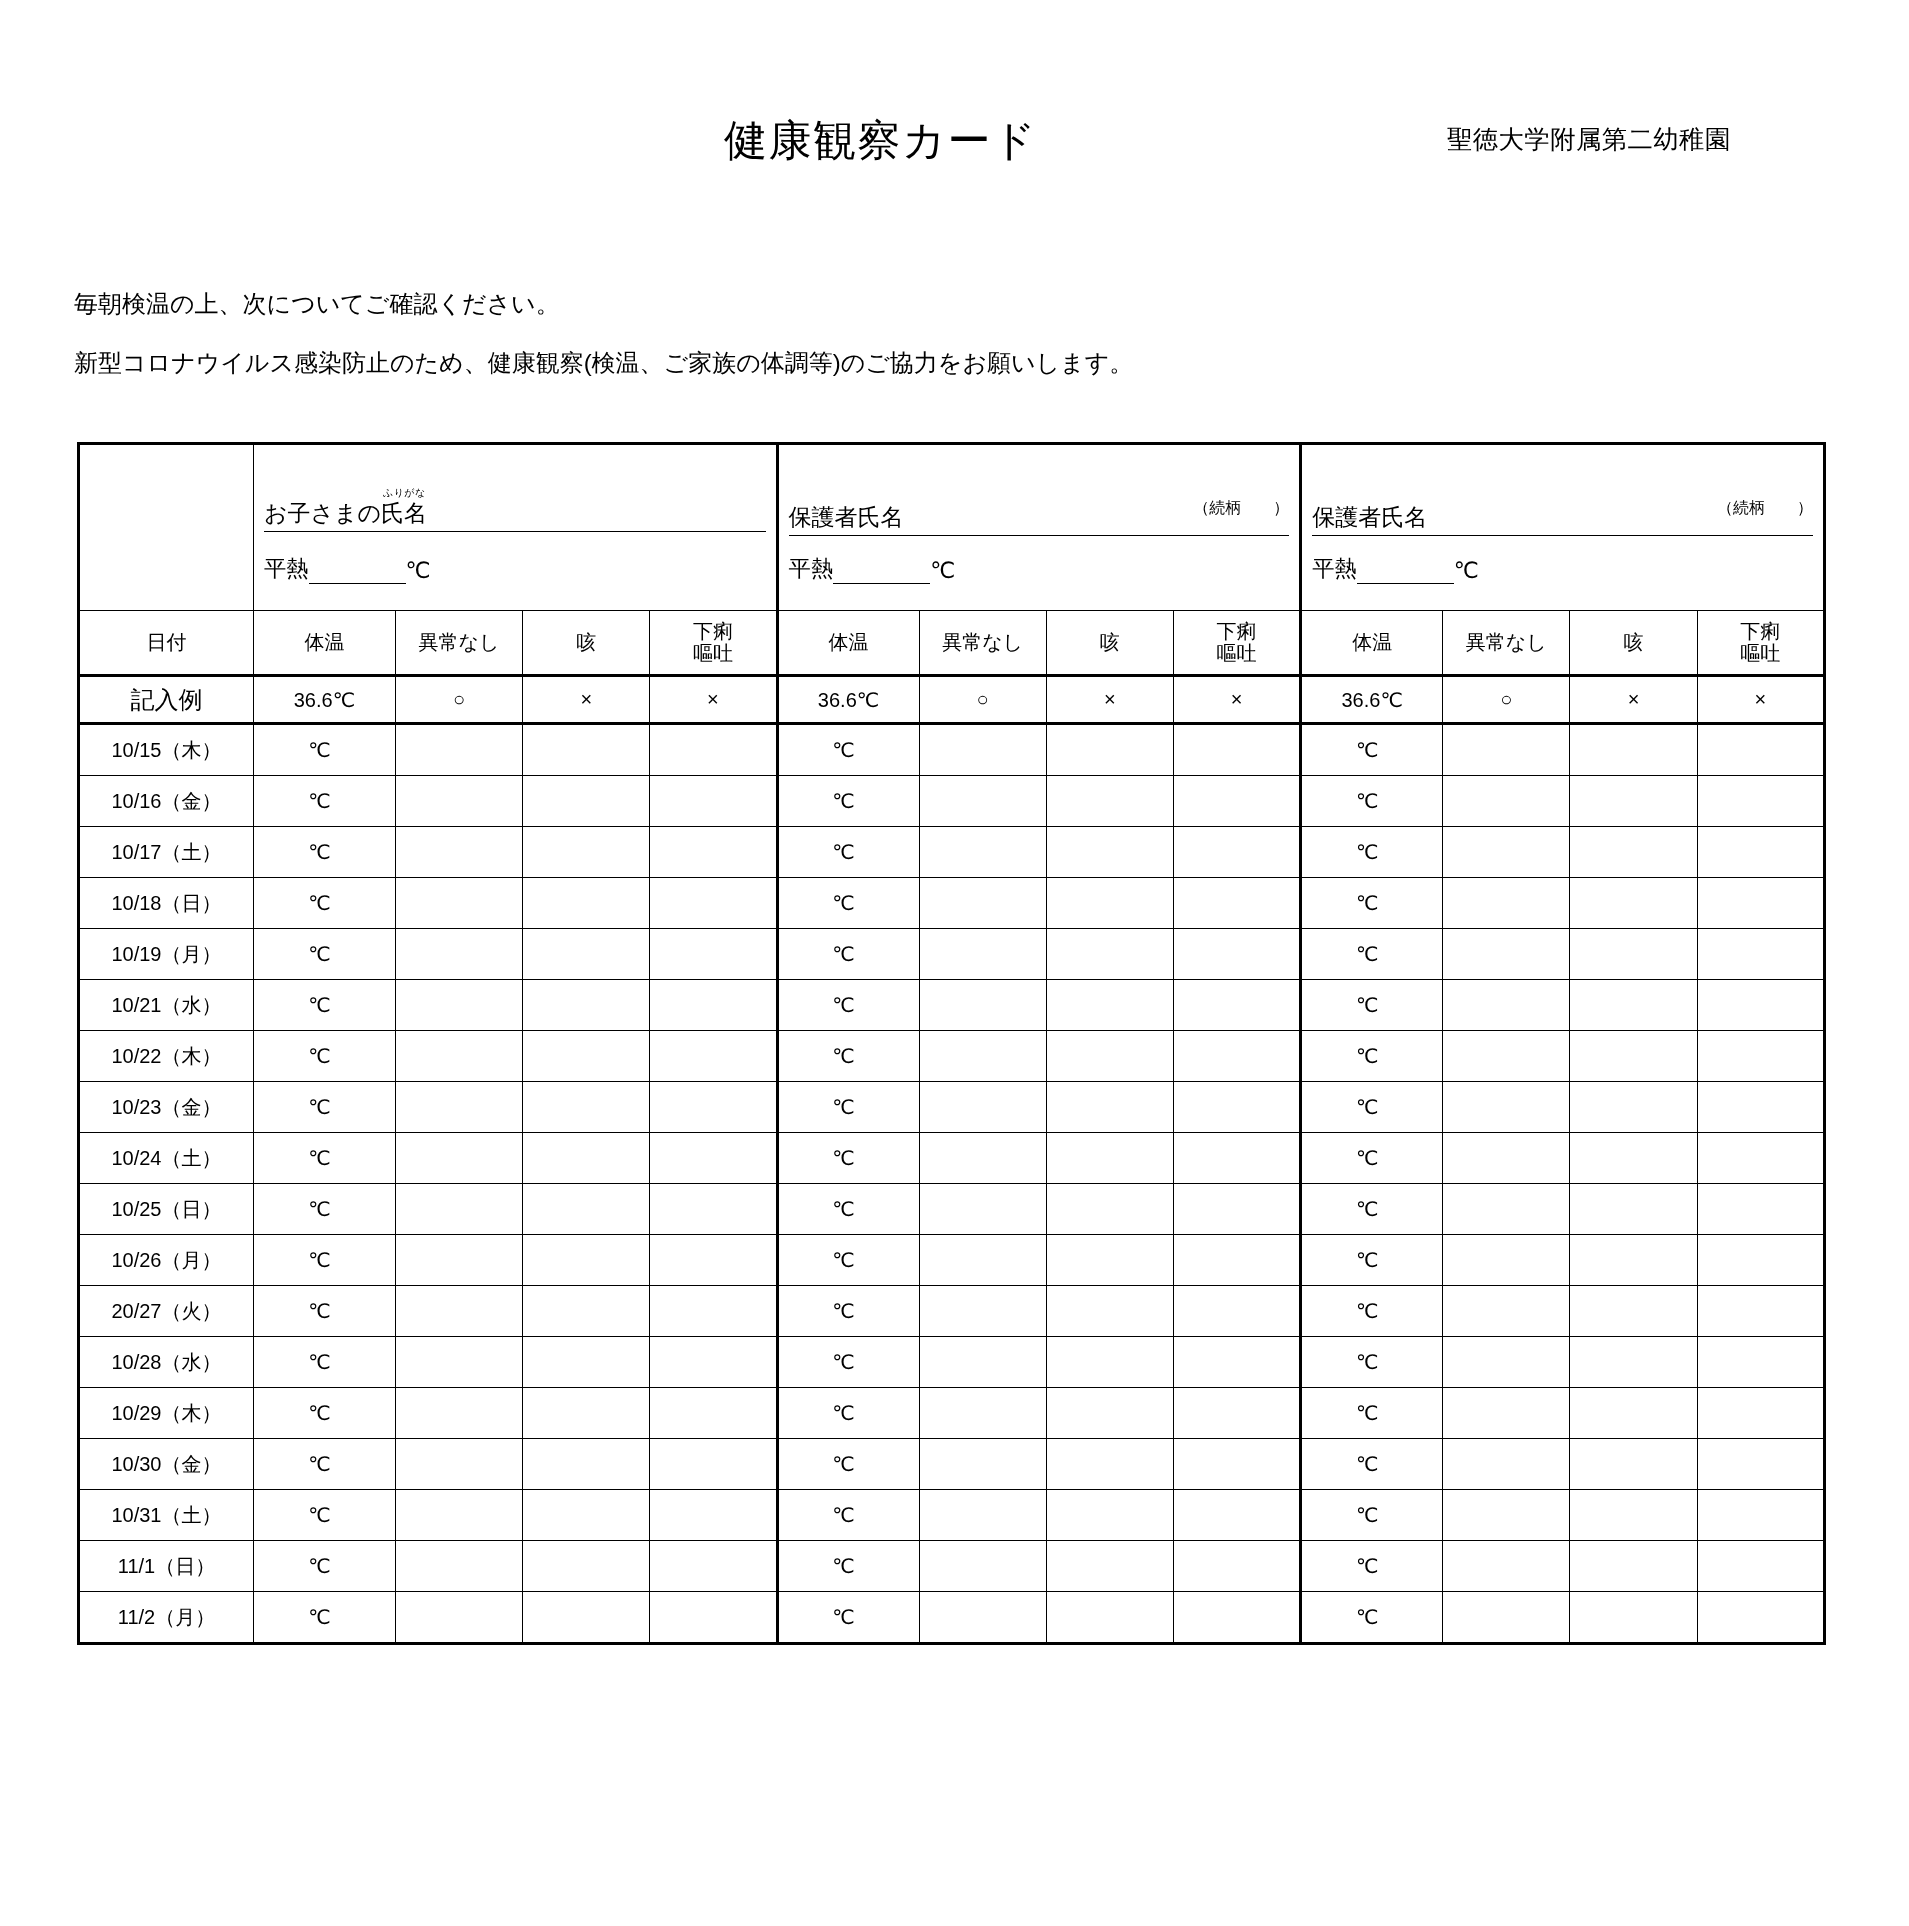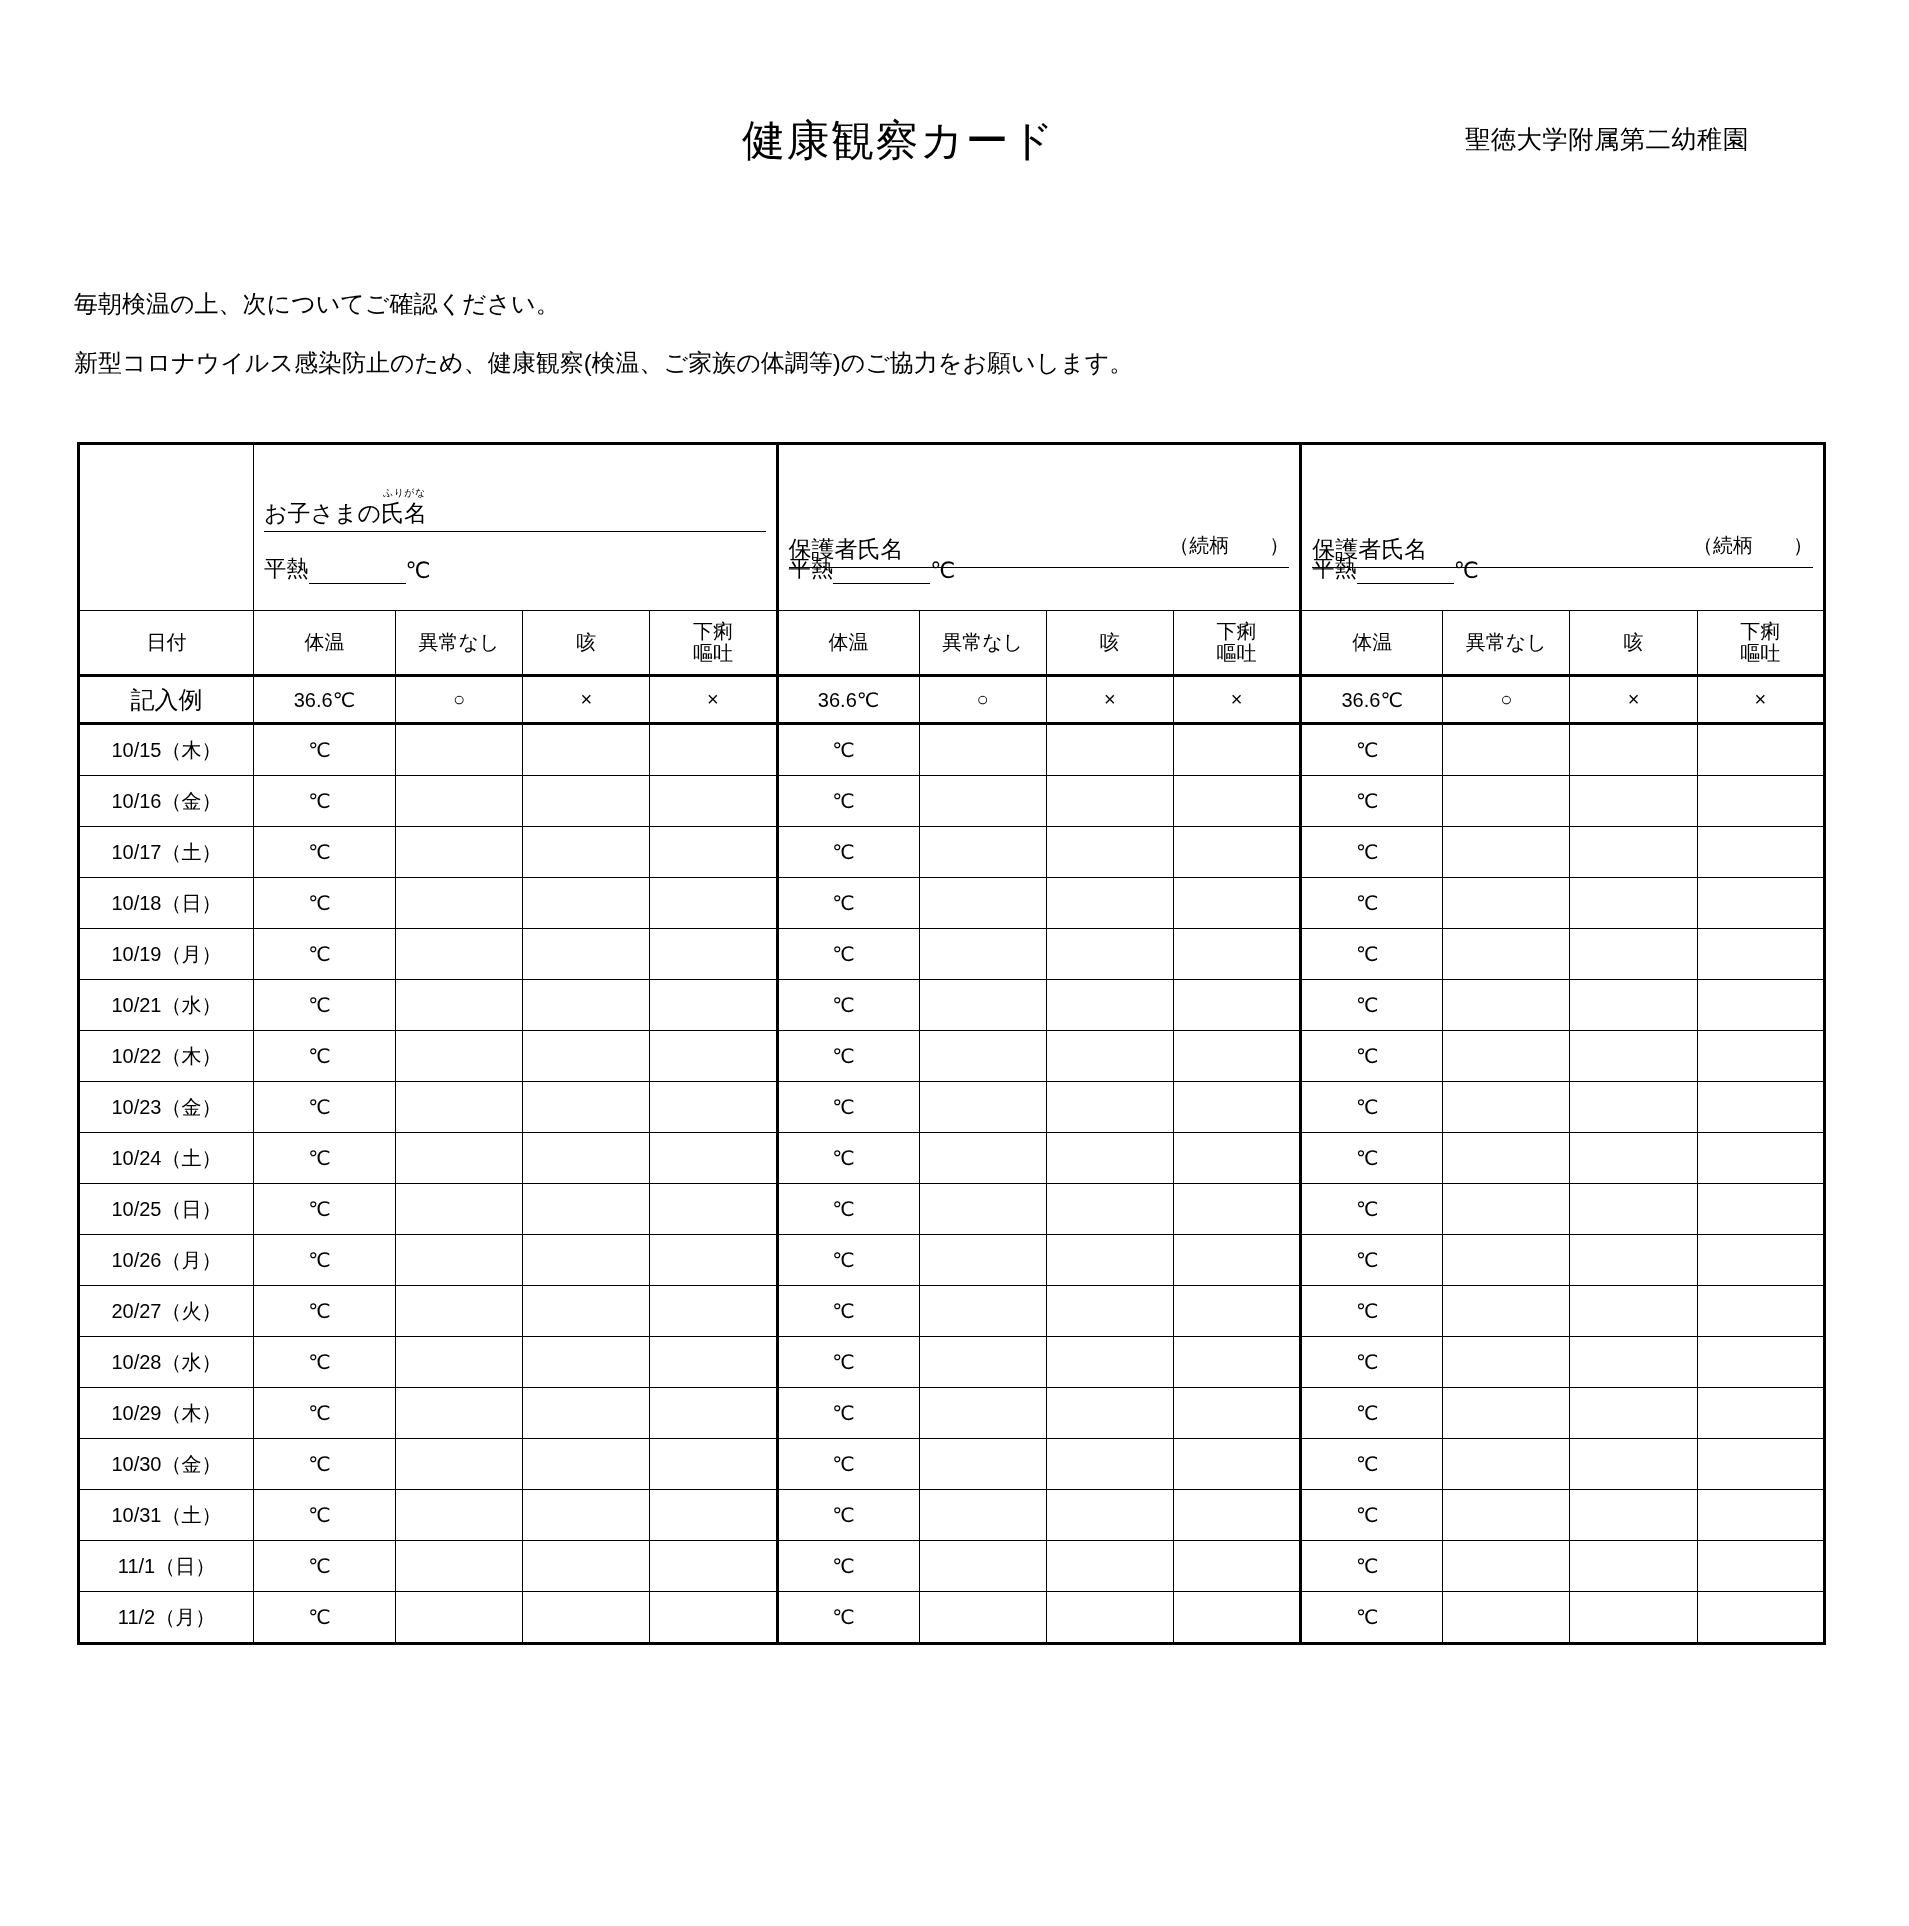--- a/index.html
+++ b/index.html
@@ -13,21 +13,21 @@
     font-family: "Liberation Sans", "DejaVu Sans", sans-serif;
     color: #000000;
     position: relative;
     overflow: hidden;
   }
 
   
   .header {
     position: absolute;
     top: 112px;
-    left: 18px;
+    left: 0;
     width: 1794px;
     height: 54px;
   }
   .doc-title {
     position: absolute;
     left: 724px;
     top: 0;
     font-size: 43px;
     letter-spacing: 1.5px;
     white-space: nowrap;
@@ -110,26 +110,25 @@
     top: -12.3px;
     right: 1.5px;
     letter-spacing: 0.4px;
   }
   .name-blank {
     flex: 1;
     border-bottom: 1.5px solid #000;
     height: 24px;
   }
   .rel-label {
-    font-size: 20px;
+    font-size: 16px;
     white-space: nowrap;
-    padding-bottom: 8px;
+    padding-bottom: 16px;
     margin-left: auto;
     border-bottom: 1.5px solid #000;
-    margin-top: 34px;
   }
   .heat-line {
     position: absolute;
     top: 109px;
     left: 0;
     font-size: 22.3px;
     white-space: nowrap;
     display: flex;
     align-items: flex-end;
   }

